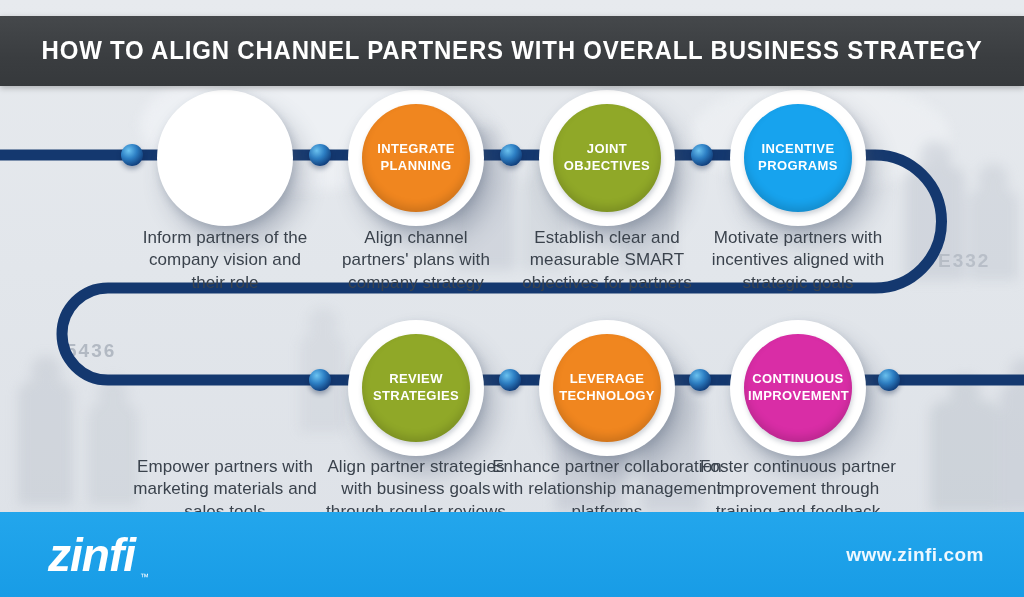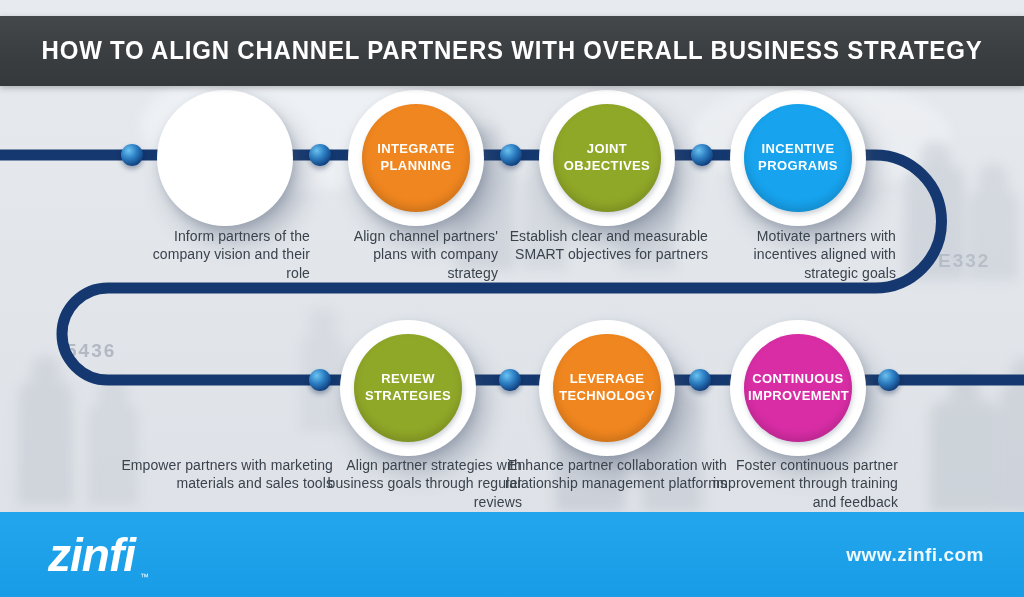--- a/index.html
+++ b/index.html
@@ -44,22 +44,22 @@
     position:absolute;left:14px;top:14px;width:108px;height:108px;border-radius:50%;
     display:flex;align-items:center;justify-content:center;text-align:center;
     box-shadow:inset 0 -5px 9px rgba(0,0,0,.14), 1px 3px 5px rgba(60,75,100,.25);
   }
   .disc-label{
     color:#ffffff;font-size:13px;font-weight:700;letter-spacing:.4px;line-height:1.3;
     width:100px;
   }
   
   .desc{
-    position:absolute;z-index:10;text-align:right;color:#3a424c;
-    font-size:14px;font-weight:500;line-height:1.32;letter-spacing:.1px;
+    position:absolute;z-index:10;text-align:center;color:#3a424c;
+    font-size:17px;font-weight:500;line-height:1.32;letter-spacing:.1px;
   }
   
   .footer{
     position:absolute;left:0;top:512px;width:1024px;height:85px;z-index:30;
     background:linear-gradient(180deg,#23a6ec 0%,#189ce6 100%);
     display:flex;align-items:center;justify-content:space-between;
     padding:0 40px;box-sizing:border-box;
   }
   .logo{position:relative;color:#ffffff;font-size:46px;font-weight:700;font-style:italic;
     letter-spacing:-1px;line-height:1;padding-left:8px;}
@@ -124,21 +124,21 @@
       <span class="disc-label">JOINT OBJECTIVES</span>
     </div>
   </div>
   <div class="node" style="left:730px;top:90px;">
     <div class="ring"></div>
     <div class="disc" style="background-color: rgb(23, 163, 238);">
       <span class="disc-label">INCENTIVE PROGRAMS</span>
     </div>
   </div>
 
-  <div class="node" style="left:340px;top:320px;">
+  <div class="node" style="left:348px;top:320px;">
     <div class="ring"></div>
     <div class="disc" style="background-color: rgb(144, 168, 40);">
       <span class="disc-label">REVIEW STRATEGIES</span>
     </div>
   </div>
   <div class="node" style="left:539px;top:320px;">
     <div class="ring"></div>
     <div class="disc" style="background-color: rgb(240, 134, 31);">
       <span class="disc-label">LEVERAGE TECHNOLOGY</span>
     </div>

